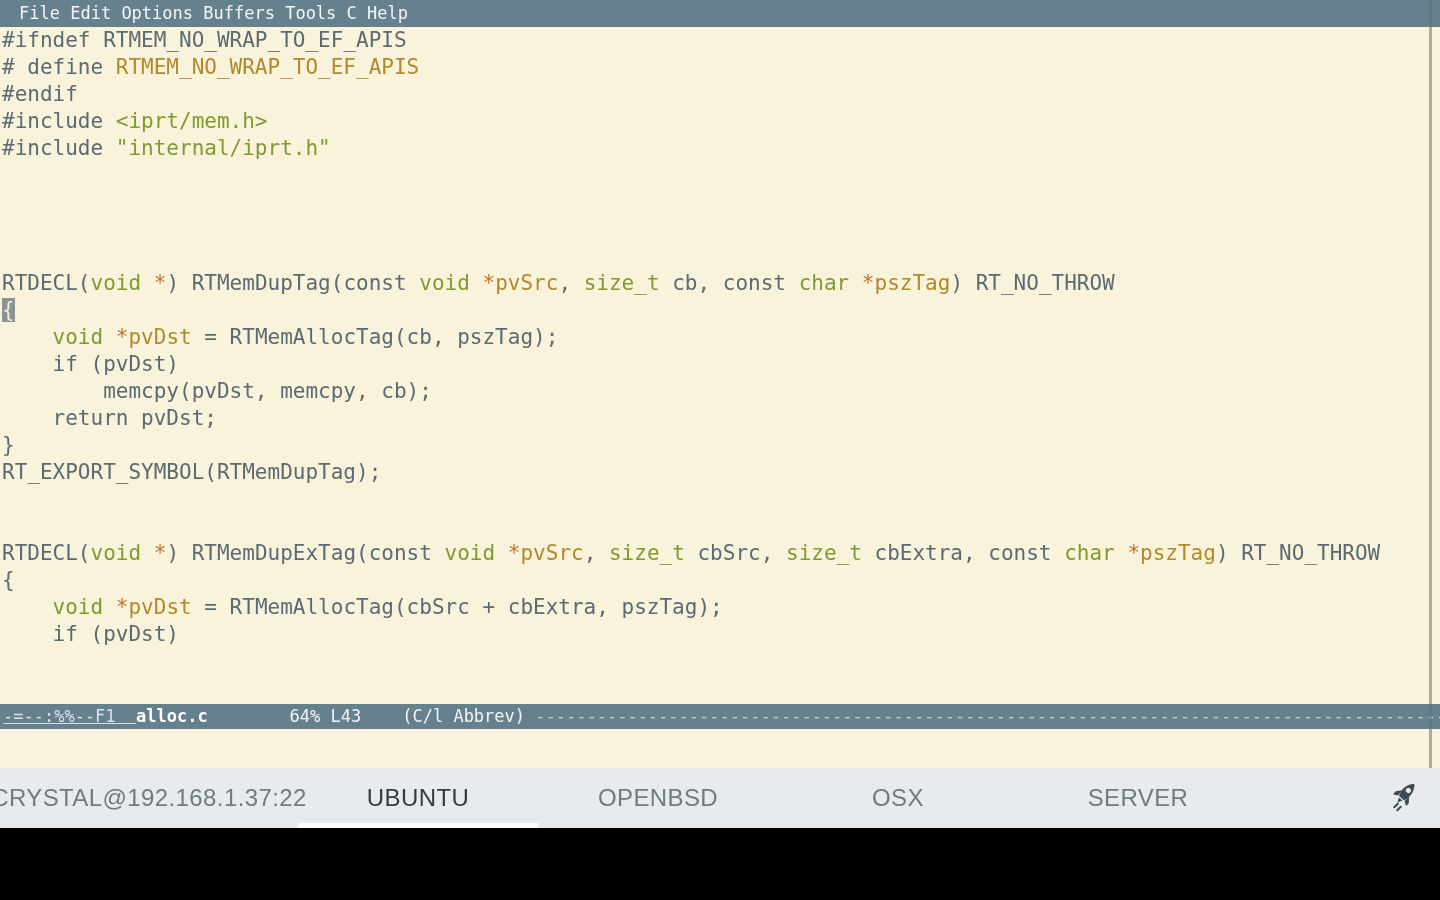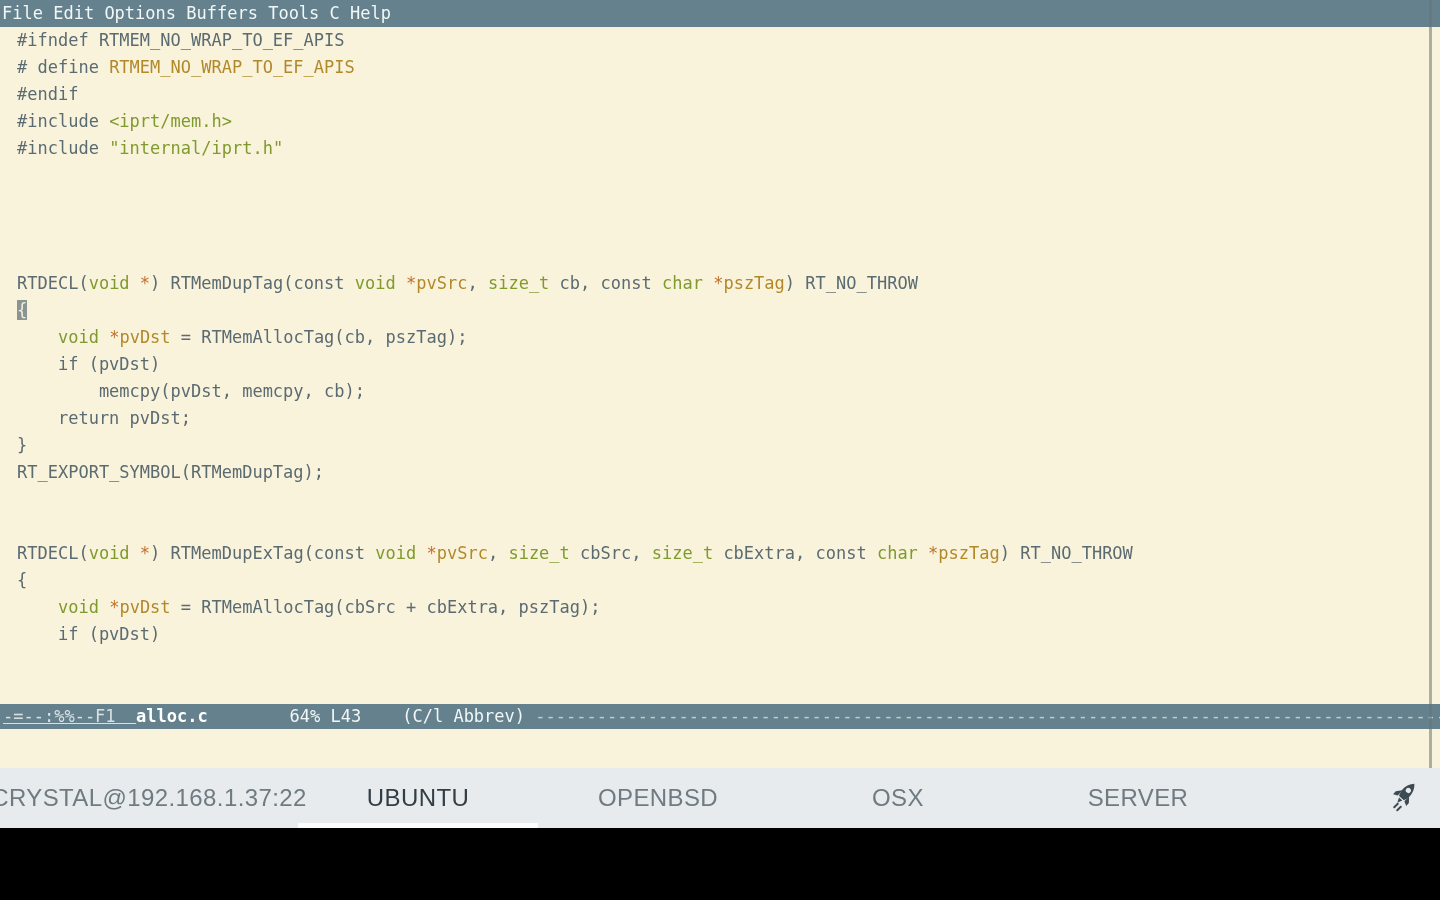--- a/index.html
+++ b/index.html
@@ -3,26 +3,26 @@
 <meta charset="utf-8">
 <style>
   * { margin:0; padding:0; box-sizing:border-box; }
   body { width:1440px; height:900px; overflow:hidden; background:#000; }
   .screen { position:relative; width:1440px; height:900px; background:#faf3dc;
             font-family:"DejaVu Sans Mono", monospace; }
 
   
   .menubar { position:absolute; top:0; left:0; width:1440px; height:27px;
              background:#64818d; color:#f2f7f7; font-size:17px; line-height:27px;
-             padding-left:2px; white-space:pre; }
+             padding-left:19px; white-space:pre; }
   .menubar span { margin-right:1ch; cursor:default; }
 
   
   .code { position:absolute; top:27px; left:0; width:1440px; height:677px;
-          overflow:hidden; font-size:17px; line-height:27px; padding-left:17px;
+          overflow:hidden; font-size:21px; line-height:27px; padding-left:2px;
           background:#faf3dc; }
   .cl { height:27px; white-space:pre; }
   .tk-fg   { color:#5a6b72; }
   .tk-kw   { color:#7f9a2e; }
   .tk-str  { color:#7f9a2e; }
   .tk-var  { color:#b1892b; }
   .tk-star { color:#c0702a; }
   .tk-cur  { background:#8a9494; color:#f5eed6; }
 
   

